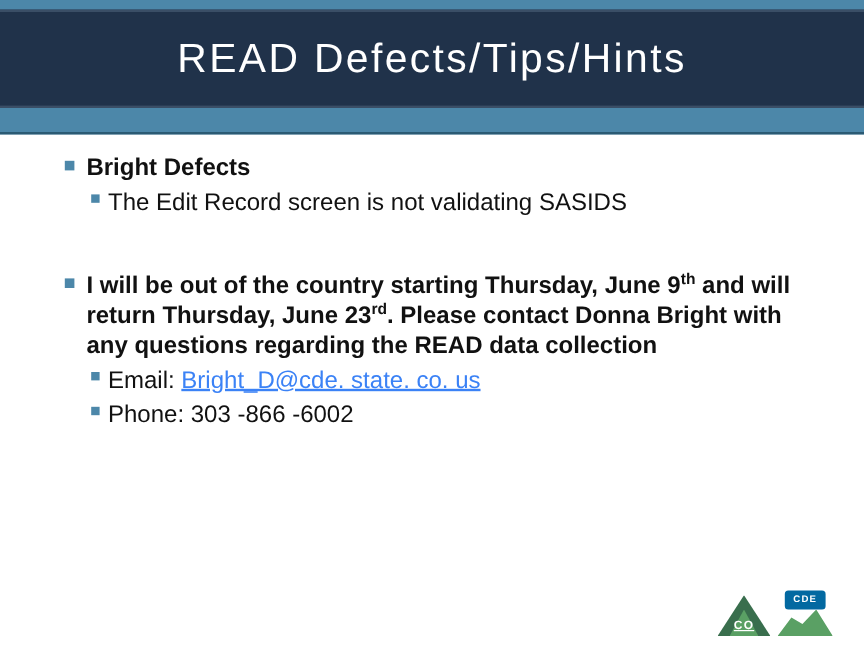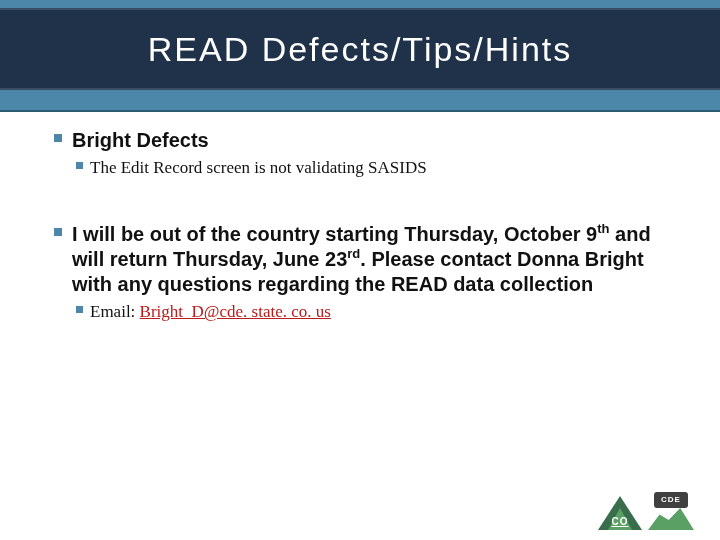--- a/index.html
+++ b/index.html
@@ -56,25 +56,24 @@
     position: relative;
     padding-left: 18px;
     font-size: 20px;
     font-weight: 700;
     margin-bottom: 4px;
     line-height: 1.25;
   }
   .b2 {
     position: relative;
     padding-left: 36px;
-    font-size: 17px;
+    font-size: 20px;
     font-weight: 400;
     line-height: 1.25;
     margin-bottom: 4px;
-    font-family: Liberation Serif, serif;
   }
   .sq::before {
     content: "";
     position: absolute;
     left: 0;
     top: 6px;
     width: 8px;
     height: 8px;
     background: #4c87a9;
   }
@@ -84,21 +83,21 @@
     width: 7px;
     height: 7px;
   }
   .spacer {
     height: 20px;
   }
   .underline {
     text-decoration: underline;
   }
   .link {
-    color: #b91c1c;
+    color: #3b82f6;
     text-decoration: underline;
   }
   sup {
     font-size: 0.65em;
     vertical-align: super;
     line-height: 0;
   }
   .footer {
     position: absolute;
     bottom: 10px;
@@ -112,21 +111,21 @@
     bottom: 10px;
     width: 46px;
     height: 38px;
   }
   .logo-cde-top {
     position: absolute;
     top: 0;
     left: 6px;
     width: 34px;
     height: 16px;
-    background: #404040;
+    background: #0369a1;
     border-radius: 3px;
     color: #fff;
     font-size: 8px;
     font-weight: 700;
     text-align: center;
     line-height: 16px;
     letter-spacing: 1px;
   }
   .logo-cde-bot {
     position: absolute;
@@ -190,25 +189,28 @@
 
     <div class="b1 sq">Bright Defects</div>
     <div class="b2 sq">The Edit Record screen is not validating SASIDS</div>
 
     <div class="spacer"></div>
 
 
     <div class="spacer"></div>
 
     <div class="b1 sq">
-      <span>I will be out of the country starting Thursday, October 9</span><sup>th</sup><span> and will return Thursday, June 23</span><sup>rd</sup><span>. Please contact Donna Bright with any questions regarding the READ data collection</span>
+      <span>I will be out of the country starting Thursday, June 9</span><sup>th</sup><span> and will return Thursday, June 23</span><sup>rd</sup><span>. Please contact Donna Bright with any questions regarding the READ data collection</span>
     </div>
 
     <div class="b2 sq">
       <span>Email: </span><span class="link">Bright_D@cde. state. co. us</span>
+    </div>
+    <div class="b2 sq">
+      <span>Phone: </span><span>303 -866 -6002</span>
     </div>
 
   </div>
 
 
   <div class="logo-co">
     <div class="logo-co-tri"></div>
     <div class="logo-co-tri2"></div>
     <div class="logo-co-txt">CO</div>
   </div>

